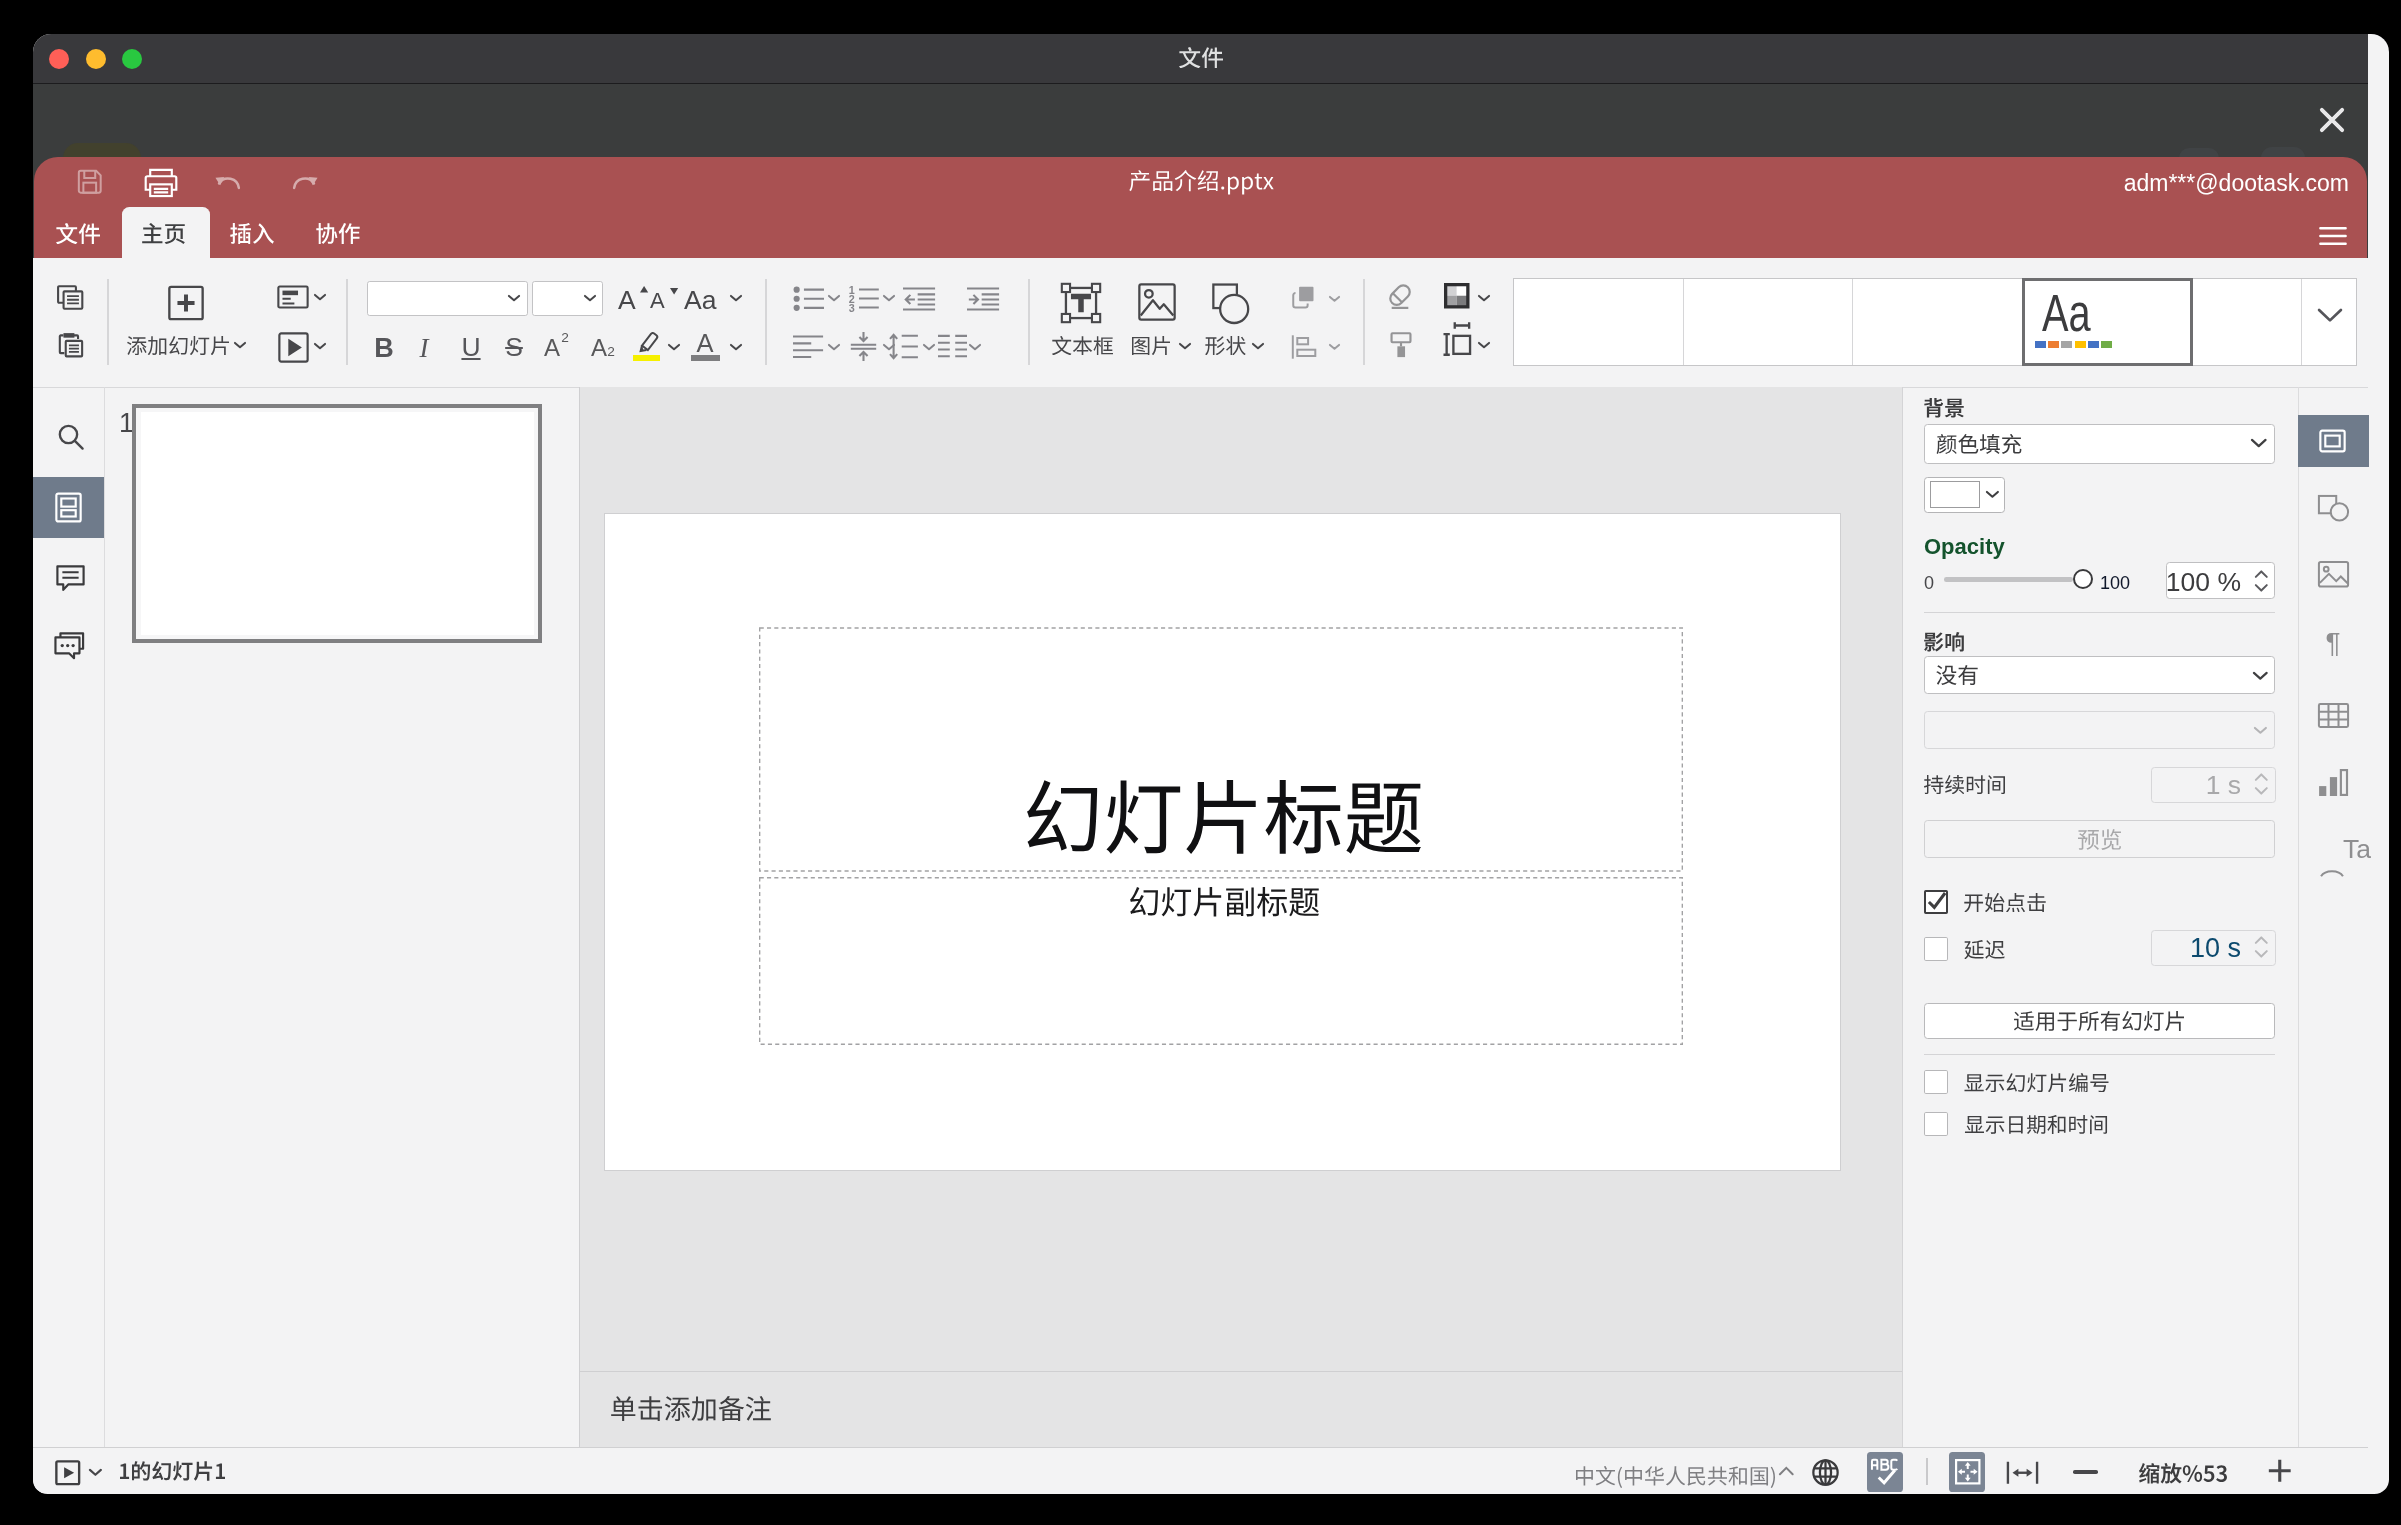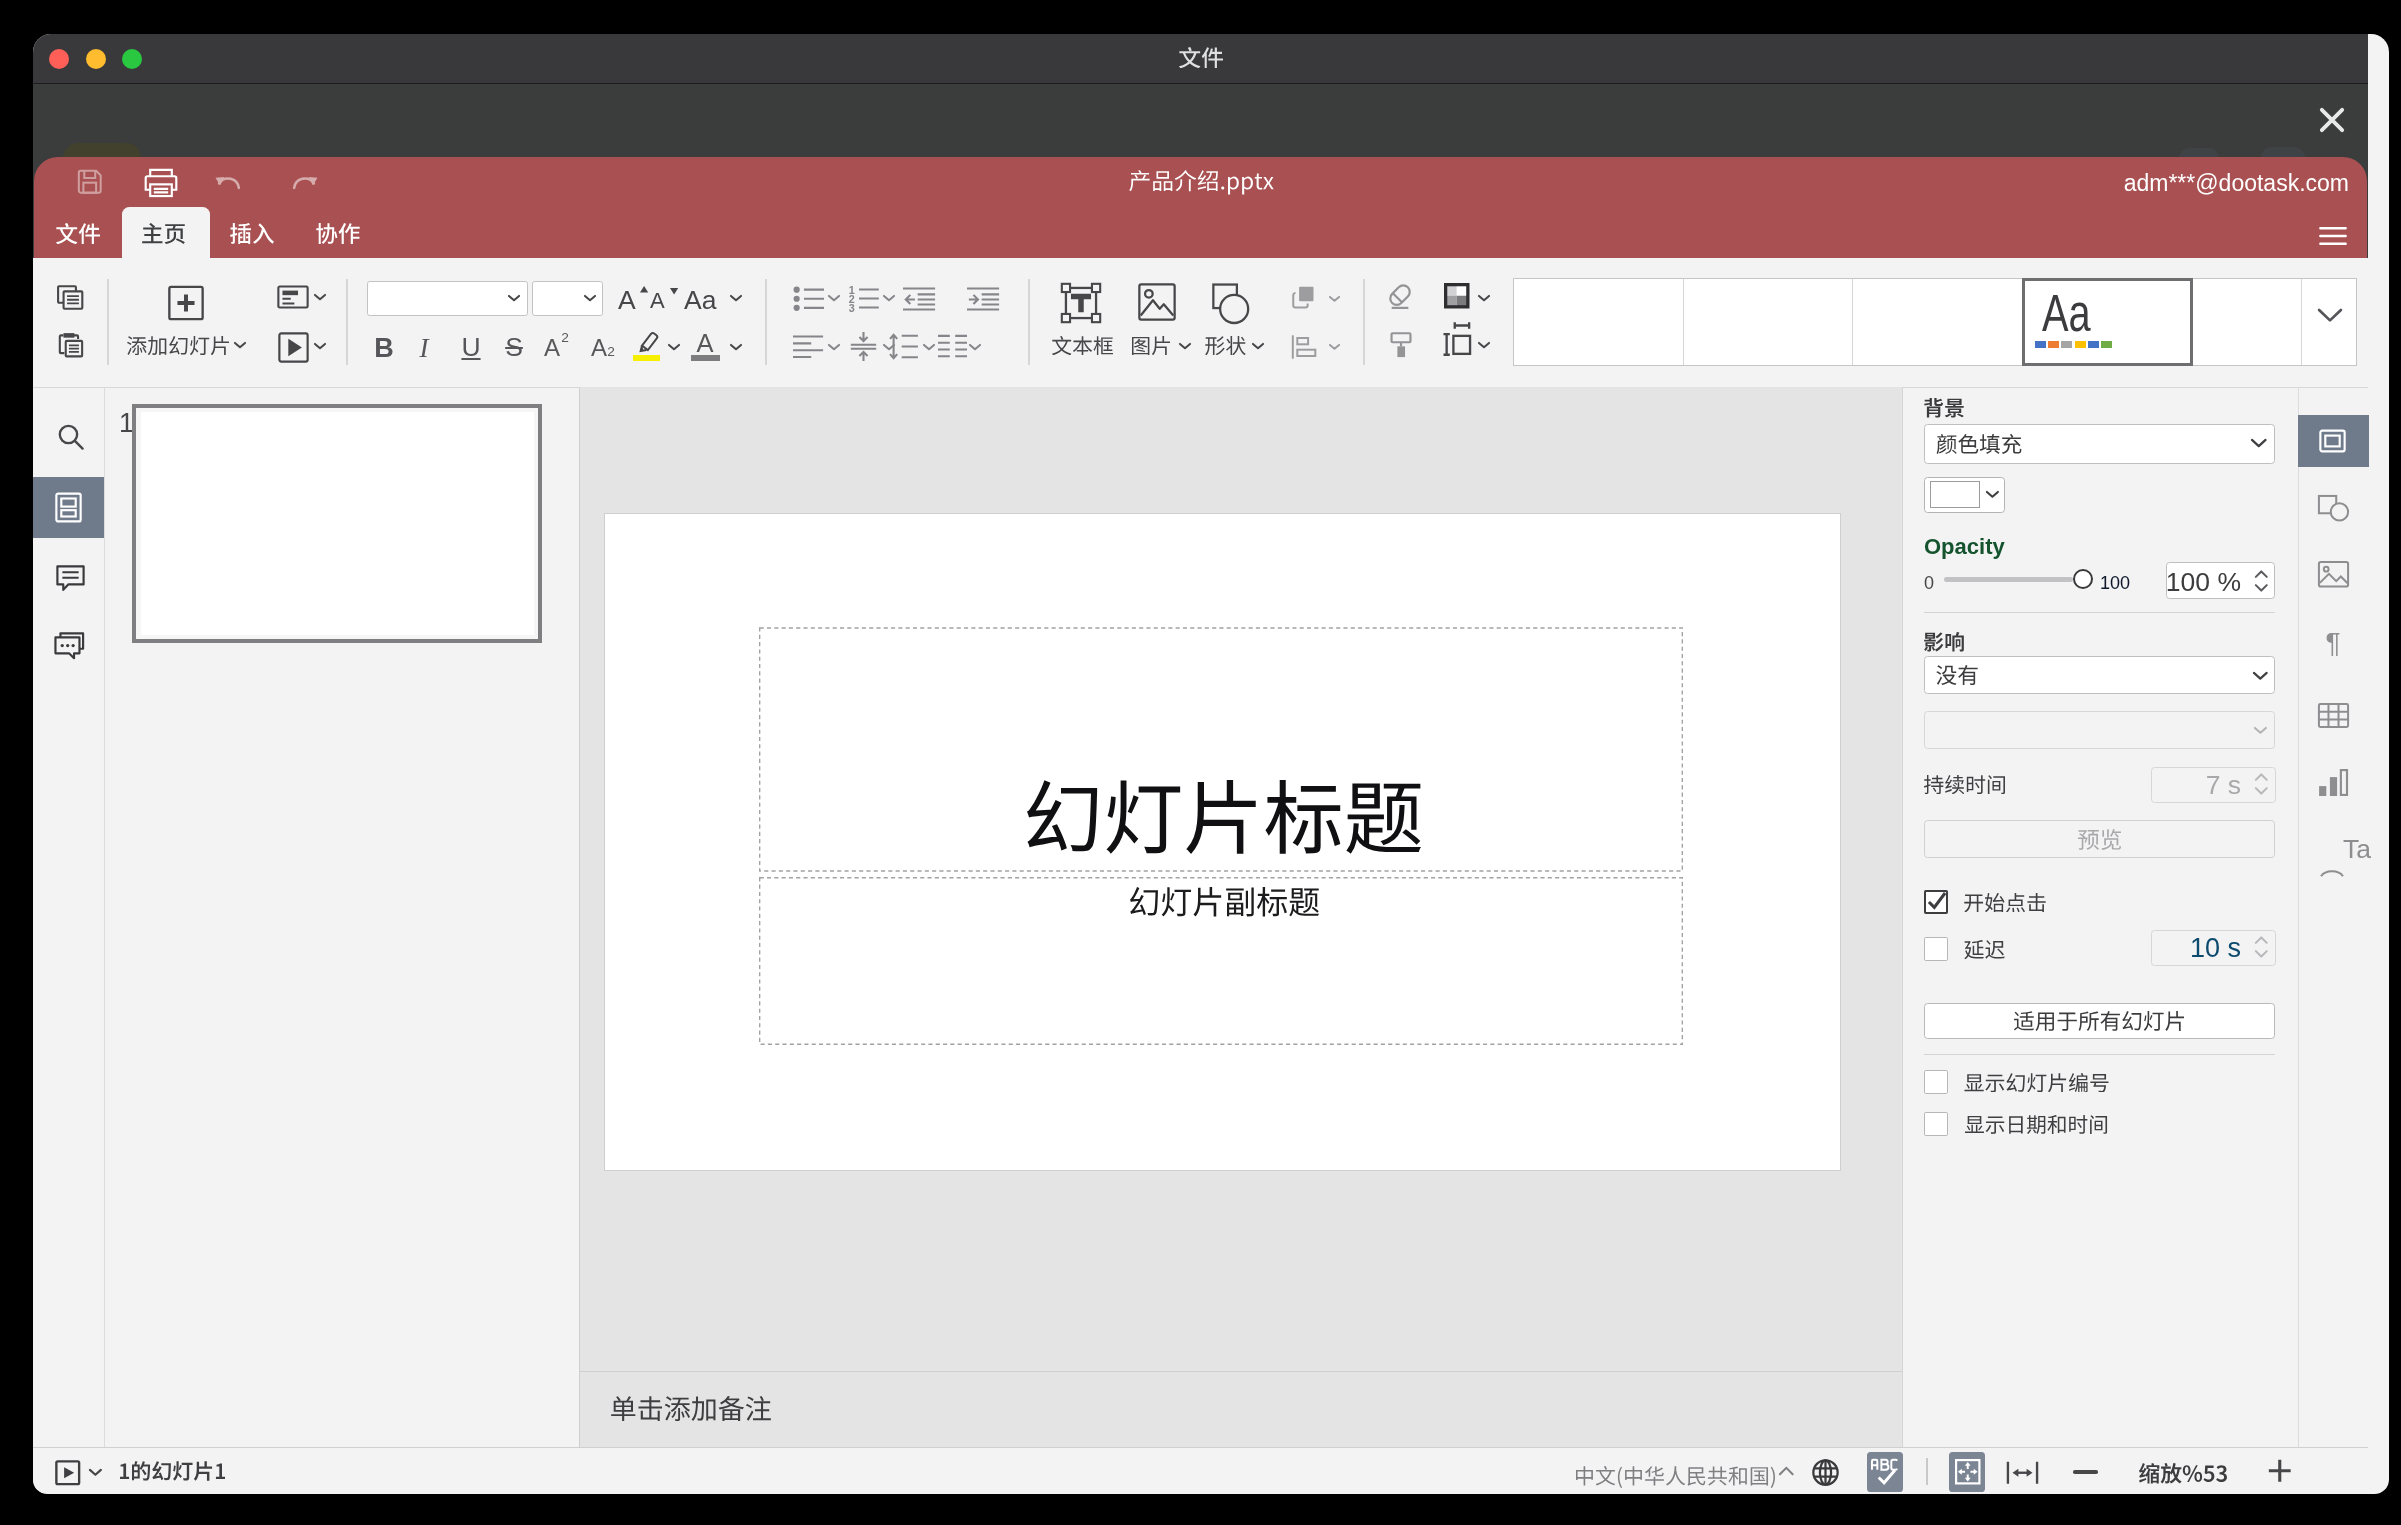--- a/index.html
+++ b/index.html
@@ -442,21 +442,21 @@
       <path d="M1 1 L8.0 7.3 L15 1" fill="none" stroke="#3f3f41" stroke-width="2.4" stroke-linecap="round" stroke-linejoin="round"></path>
     </svg>
     <div style="position:absolute;left:1891px;top:677px;width:351px;height:38px;background:#f3f3f4;border:0.9px solid #d7d7d9;border-radius:3.6px;"></div>
     <svg style="position:absolute;left:2221px;top:693px;width:12.8px;height:6.7px;overflow:visible" viewBox="0 0 14 7.28">
       <path d="M1 1 L7.0 6.3 L13 1" fill="none" stroke="#b4b4b6" stroke-width="2.3" stroke-linecap="round" stroke-linejoin="round"></path>
     </svg>
     <svg style="position:absolute;left:1891px;top:741px;width:81px;height:19.3px" viewBox="28 -840 3885 922">
       <path d="M413 -710H912V-642H413ZM373 -334H954V-265H373ZM362 -515H960V-446H362ZM626 -835H698V-478H626ZM758 -461H830V-11Q830 23 822 40Q813 58 790 67Q769 76 731 77Q693 79 638 79Q636 63 629 42Q623 22 615 6Q657 8 692 8Q727 8 739 7Q750 7 754 3Q758 -1 758 -11ZM448 -204 506 -237Q528 -211 550 -180Q572 -149 591 -119Q610 -89 620 -65L558 -26Q548 -50 531 -81Q513 -112 491 -144Q470 -177 448 -204ZM28 -309Q86 -325 170 -350Q254 -376 340 -403L350 -334Q271 -308 191 -282Q112 -256 47 -235ZM42 -638H347V-568H42ZM171 -839H241V-10Q241 20 233 37Q226 54 207 63Q189 72 159 75Q129 78 81 77Q80 63 73 43Q67 22 60 7Q92 8 118 8Q145 8 154 8Q163 8 167 4Q171 0 171 -11Z M1438 -747H1885V-683H1438ZM1619 -840H1693V-563H1619ZM1474 -452 1509 -489Q1542 -472 1578 -447Q1614 -422 1633 -401L1597 -359Q1577 -380 1542 -406Q1507 -432 1474 -452ZM1401 -361 1437 -400Q1471 -382 1508 -355Q1545 -329 1566 -307L1529 -264Q1510 -286 1473 -314Q1436 -341 1401 -361ZM1401 -593H1882V-528H1401ZM1866 -593H1877L1889 -596L1937 -584Q1921 -534 1903 -482Q1885 -430 1867 -394L1807 -410Q1822 -443 1838 -491Q1855 -539 1866 -582ZM1380 -251H1939V-185H1380ZM1648 -489H1718V-368Q1718 -313 1708 -253Q1698 -193 1667 -134Q1636 -74 1574 -19Q1511 36 1405 82Q1401 73 1393 63Q1386 53 1377 43Q1368 33 1361 26Q1459 -15 1517 -64Q1574 -113 1603 -166Q1631 -219 1640 -271Q1648 -323 1648 -370ZM1689 -105 1735 -146Q1774 -120 1817 -88Q1859 -56 1897 -24Q1934 9 1957 35L1908 82Q1886 56 1849 22Q1812 -11 1771 -45Q1729 -78 1689 -105ZM1068 -182Q1066 -189 1062 -201Q1058 -213 1054 -225Q1049 -238 1046 -246Q1061 -250 1078 -268Q1096 -286 1118 -314Q1130 -328 1153 -359Q1175 -390 1204 -433Q1232 -477 1261 -527Q1290 -577 1313 -628L1372 -594Q1318 -491 1251 -392Q1184 -294 1116 -220V-218Q1116 -218 1109 -215Q1102 -211 1092 -206Q1082 -200 1075 -194Q1068 -188 1068 -182ZM1068 -182 1062 -245 1096 -271 1350 -334Q1350 -319 1351 -301Q1352 -282 1354 -271Q1266 -247 1213 -232Q1159 -217 1130 -208Q1101 -199 1088 -193Q1075 -187 1068 -182ZM1061 -423Q1059 -430 1055 -442Q1051 -455 1047 -468Q1042 -481 1038 -490Q1051 -493 1065 -510Q1079 -526 1095 -552Q1103 -565 1120 -594Q1136 -623 1156 -662Q1176 -702 1196 -747Q1216 -793 1231 -838L1296 -808Q1271 -746 1240 -683Q1209 -621 1174 -564Q1139 -508 1104 -462V-460Q1104 -460 1098 -456Q1091 -453 1083 -447Q1074 -441 1068 -435Q1061 -428 1061 -423ZM1061 -423 1059 -477 1094 -500 1267 -517Q1265 -504 1263 -486Q1262 -468 1262 -457Q1203 -450 1166 -445Q1130 -439 1109 -436Q1088 -432 1077 -429Q1067 -426 1061 -423ZM1043 -58Q1101 -77 1182 -106Q1264 -135 1349 -165L1361 -103Q1282 -73 1203 -43Q1124 -13 1060 12Z M2118 -756H2394V-106H2118V-174H2324V-688H2118ZM2121 -469H2350V-402H2121ZM2081 -756H2153V-25H2081ZM2440 -640H2962V-565H2440ZM2764 -835H2840V-33Q2840 8 2829 27Q2817 47 2790 56Q2763 66 2714 68Q2665 70 2590 70Q2587 54 2579 32Q2571 9 2562 -7Q2602 -6 2637 -5Q2673 -4 2699 -5Q2725 -5 2736 -6Q2751 -6 2758 -12Q2764 -18 2764 -33ZM2474 -452 2536 -485Q2563 -447 2593 -403Q2623 -359 2649 -318Q2676 -277 2693 -246L2627 -208Q2611 -239 2585 -281Q2560 -324 2530 -369Q2501 -414 2474 -452Z M3091 -615H3168V80H3091ZM3106 -791 3164 -827Q3188 -806 3212 -781Q3236 -755 3257 -730Q3278 -705 3289 -684L3227 -644Q3215 -664 3196 -690Q3176 -716 3153 -742Q3129 -769 3106 -791ZM3352 -784H3878V-713H3352ZM3836 -784H3913V-11Q3913 20 3905 37Q3898 53 3878 63Q3858 72 3826 74Q3793 75 3747 75Q3744 61 3738 41Q3731 20 3723 6Q3755 7 3782 7Q3809 7 3819 7Q3829 6 3832 2Q3836 -2 3836 -11ZM3379 -295V-160H3619V-295ZM3379 -491V-358H3619V-491ZM3311 -554H3690V-98H3311Z" fill="#3f3f41"></path>
     </svg>
     <div style="position:absolute;left:2118px;top:733px;width:125px;height:36px;background:#f3f3f4;border:0.9px solid #d7d7d9;border-radius:3.6px;"></div>
-    <div style="position:absolute;left:2208px;top:738px;font-family:'Liberation Sans',sans-serif;font-size:26.5px;font-weight:400;color:#a8a8aa;white-space:nowrap;line-height:1;transform:translateX(-100%);">7 s</div>
+    <div style="position:absolute;left:2208px;top:738px;font-family:'Liberation Sans',sans-serif;font-size:26.5px;font-weight:400;color:#a8a8aa;white-space:nowrap;line-height:1;transform:translateX(-100%);">1 s</div>
     <svg style="position:absolute;left:2221px;top:738px;width:14.6px;height:24px;overflow:visible" viewBox="0 0 16 26">
       <path d="M2 8.5 L8 2.5 L14 8.5" fill="none" stroke="#b8b8ba" stroke-width="2.2" stroke-linecap="round" stroke-linejoin="round"></path>
       <path d="M2 17.5 L8 23.5 L14 17.5" fill="none" stroke="#b8b8ba" stroke-width="2.2" stroke-linecap="round" stroke-linejoin="round"></path>
     </svg>
     <div style="position:absolute;left:1891px;top:786px;width:351px;height:38px;background:#f3f3f4;border:0.9px solid #d0d0d2;border-radius:3.6px;"></div>
     <svg style="position:absolute;left:2045px;top:795px;width:43px;height:21px" viewBox="38 -841 1899 923">
       <path d="M59 -792H384V-725H59ZM38 -470H420V-403H38ZM203 -441H275V-8Q275 22 267 39Q259 56 238 65Q217 74 182 76Q148 78 96 78Q94 63 87 42Q80 22 72 6Q111 7 143 7Q174 7 184 7Q195 6 199 3Q203 0 203 -10ZM361 -792H377L391 -796L437 -764Q414 -726 383 -686Q352 -646 319 -611Q286 -575 255 -549Q248 -559 235 -571Q222 -584 212 -592Q240 -616 268 -648Q296 -680 321 -714Q346 -749 361 -778ZM399 -470H409L420 -473L467 -460Q448 -403 425 -342Q403 -282 383 -241L326 -256Q338 -281 351 -316Q364 -350 376 -388Q389 -425 399 -459ZM88 -608 129 -656Q167 -632 211 -603Q254 -573 295 -545Q335 -517 361 -496L318 -441Q293 -462 253 -492Q213 -521 170 -552Q126 -583 88 -608ZM464 -796H959V-728H464ZM684 -763 767 -752Q752 -709 737 -665Q722 -621 709 -589L644 -603Q655 -637 666 -682Q678 -727 684 -763ZM670 -495H741V-294Q741 -247 732 -197Q723 -146 694 -97Q665 -49 608 -5Q552 40 456 75Q449 63 436 47Q423 31 410 21Q499 -9 552 -47Q604 -85 629 -128Q654 -171 662 -214Q670 -257 670 -295ZM725 -88 775 -134Q806 -110 841 -81Q877 -52 908 -24Q940 5 960 26L908 79Q889 56 858 27Q827 -2 792 -33Q757 -63 725 -88ZM500 -628H919V-154H846V-559H570V-152H500Z M1578 -738H1935V-671H1578ZM1586 -841 1658 -826Q1642 -765 1620 -706Q1598 -646 1571 -594Q1545 -543 1515 -503Q1508 -508 1497 -516Q1485 -523 1473 -530Q1461 -537 1451 -541Q1497 -597 1531 -677Q1566 -757 1586 -841ZM1644 -626 1708 -653Q1735 -630 1761 -602Q1788 -573 1809 -546Q1831 -518 1844 -496L1777 -464Q1764 -487 1743 -516Q1721 -544 1696 -573Q1670 -602 1644 -626ZM1115 -784H1188V-502H1115ZM1324 -830H1397V-469H1324ZM1528 -183H1603V-27Q1603 -9 1613 -3Q1623 2 1658 2Q1667 2 1688 2Q1710 2 1736 2Q1763 2 1786 2Q1809 2 1820 2Q1840 2 1850 -5Q1861 -12 1865 -34Q1869 -57 1871 -102Q1883 -93 1903 -86Q1922 -79 1937 -76Q1933 -19 1922 12Q1912 42 1890 54Q1867 66 1827 66Q1821 66 1803 66Q1785 66 1762 66Q1740 66 1716 66Q1693 66 1675 66Q1657 66 1651 66Q1602 66 1576 58Q1549 50 1538 30Q1528 10 1528 -26ZM1457 -326H1535V-246Q1535 -215 1527 -180Q1519 -146 1495 -111Q1471 -76 1425 -42Q1379 -8 1303 24Q1227 55 1114 82Q1109 73 1101 62Q1093 51 1084 40Q1075 29 1066 22Q1176 -1 1247 -28Q1319 -55 1361 -83Q1403 -112 1424 -141Q1444 -169 1450 -197Q1457 -224 1457 -248ZM1196 -439H1819V-127H1741V-372H1270V-121H1196Z" fill="#a8a8aa"></path>
     </svg>
     <div style="position:absolute;left:1891px;top:856px;width:24px;height:24px;background:#fff;border:2.7px solid #3e3e40;border-radius:1.8px;"></div>
     <svg style="position:absolute;left:1895px;top:858px;width:18px;height:16.4px;overflow:visible;" viewBox="0 0 20 18">

